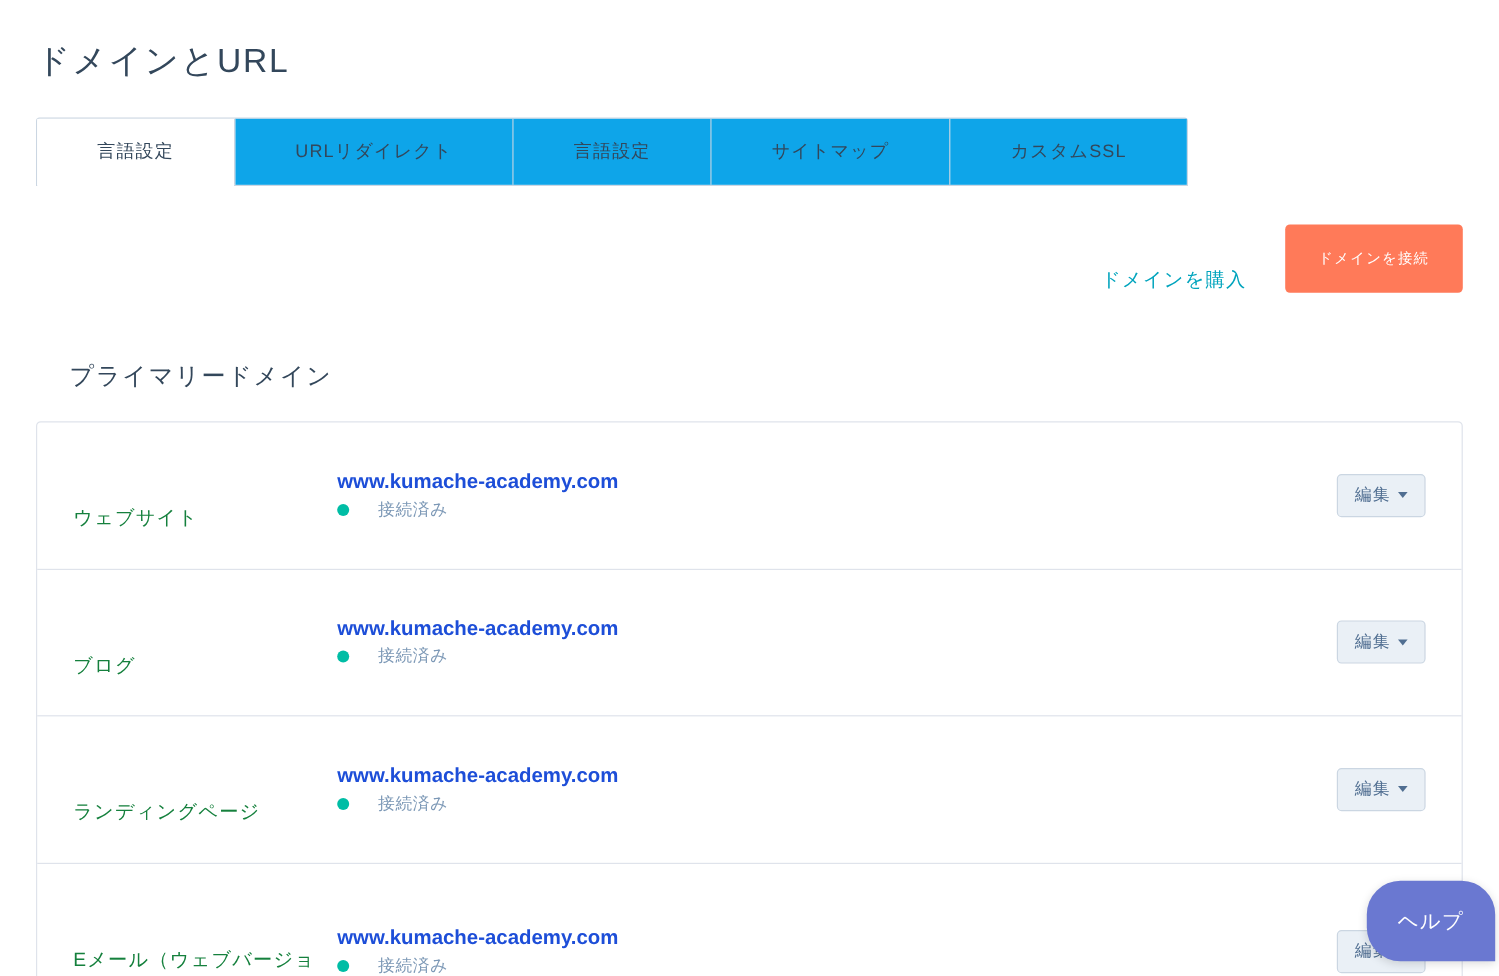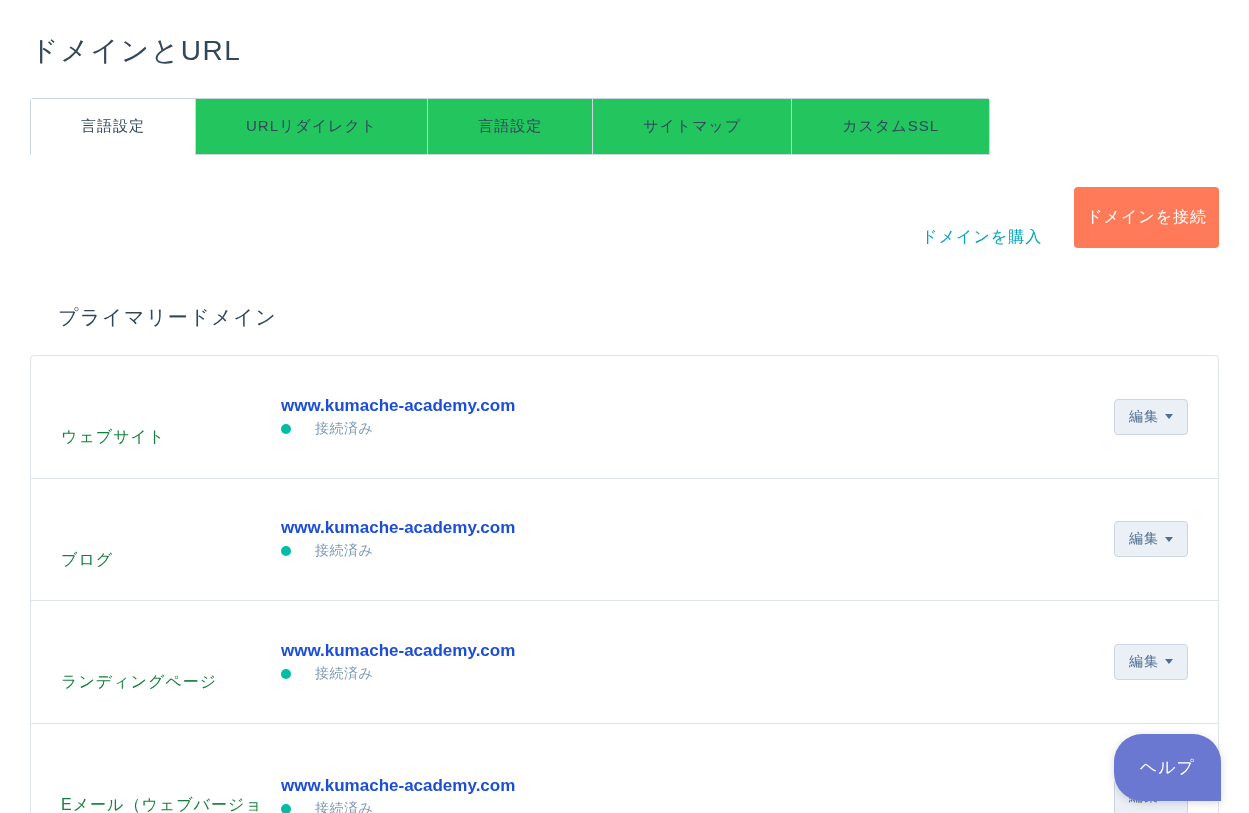--- a/index.html
+++ b/index.html
@@ -19,21 +19,21 @@
     .tabs {
       display: flex;
       border: 1px solid #cbd6e2;
       border-radius: 3px 3px 0 0;
       width: fit-content;
     }
     .tab {
       padding: 18px 50px;
       font-size: 15px;
       color: #33475b;
-      background: #22c55e;
+      background: #0ea5e9;
       border-right: 1px solid #cbd6e2;
       cursor: pointer;
       letter-spacing: 1px;
     }
     .tab:last-child { border-right: none; }
     .tab.active {
       background: #fff;
       border-bottom-color: #fff;
       position: relative;
     }
@@ -55,22 +55,22 @@
       color: #00a4bd;
       font-size: 16px;
       font-weight: 500;
       cursor: pointer;
       letter-spacing: 1px;
     }
     .primary-btn {
       background: #ff7a59;
       color: #fff;
       border: none;
-      padding: 20px 12px;
-      font-size: 16px;
+      padding: 20px 28px;
+      font-size: 12px;
       border-radius: 4px;
       cursor: pointer;
       letter-spacing: 1px;
     }
     .section-title {
       font-size: 20px;
       font-weight: 500;
       color: #33475b;
       margin-bottom: 24px;
       letter-spacing: 1.5px;
@@ -131,21 +131,21 @@
     }
     .caret-down {
       width: 0; height: 0;
       border-left: 4px solid transparent;
       border-right: 4px solid transparent;
       border-top: 5px solid #506e91;
     }
     .help-bubble {
       position: fixed;
       bottom: 12px;
-      right: 28px;
+      right: 3px;
       background: #6a78d1;
       color: #fff;
       padding: 22px 26px;
       border-radius: 28px 28px 0 28px;
       font-size: 17px;
       cursor: pointer;
       letter-spacing: 1px;
       box-shadow: 0 2px 8px rgba(0,0,0,0.15);
     }
   </style>

